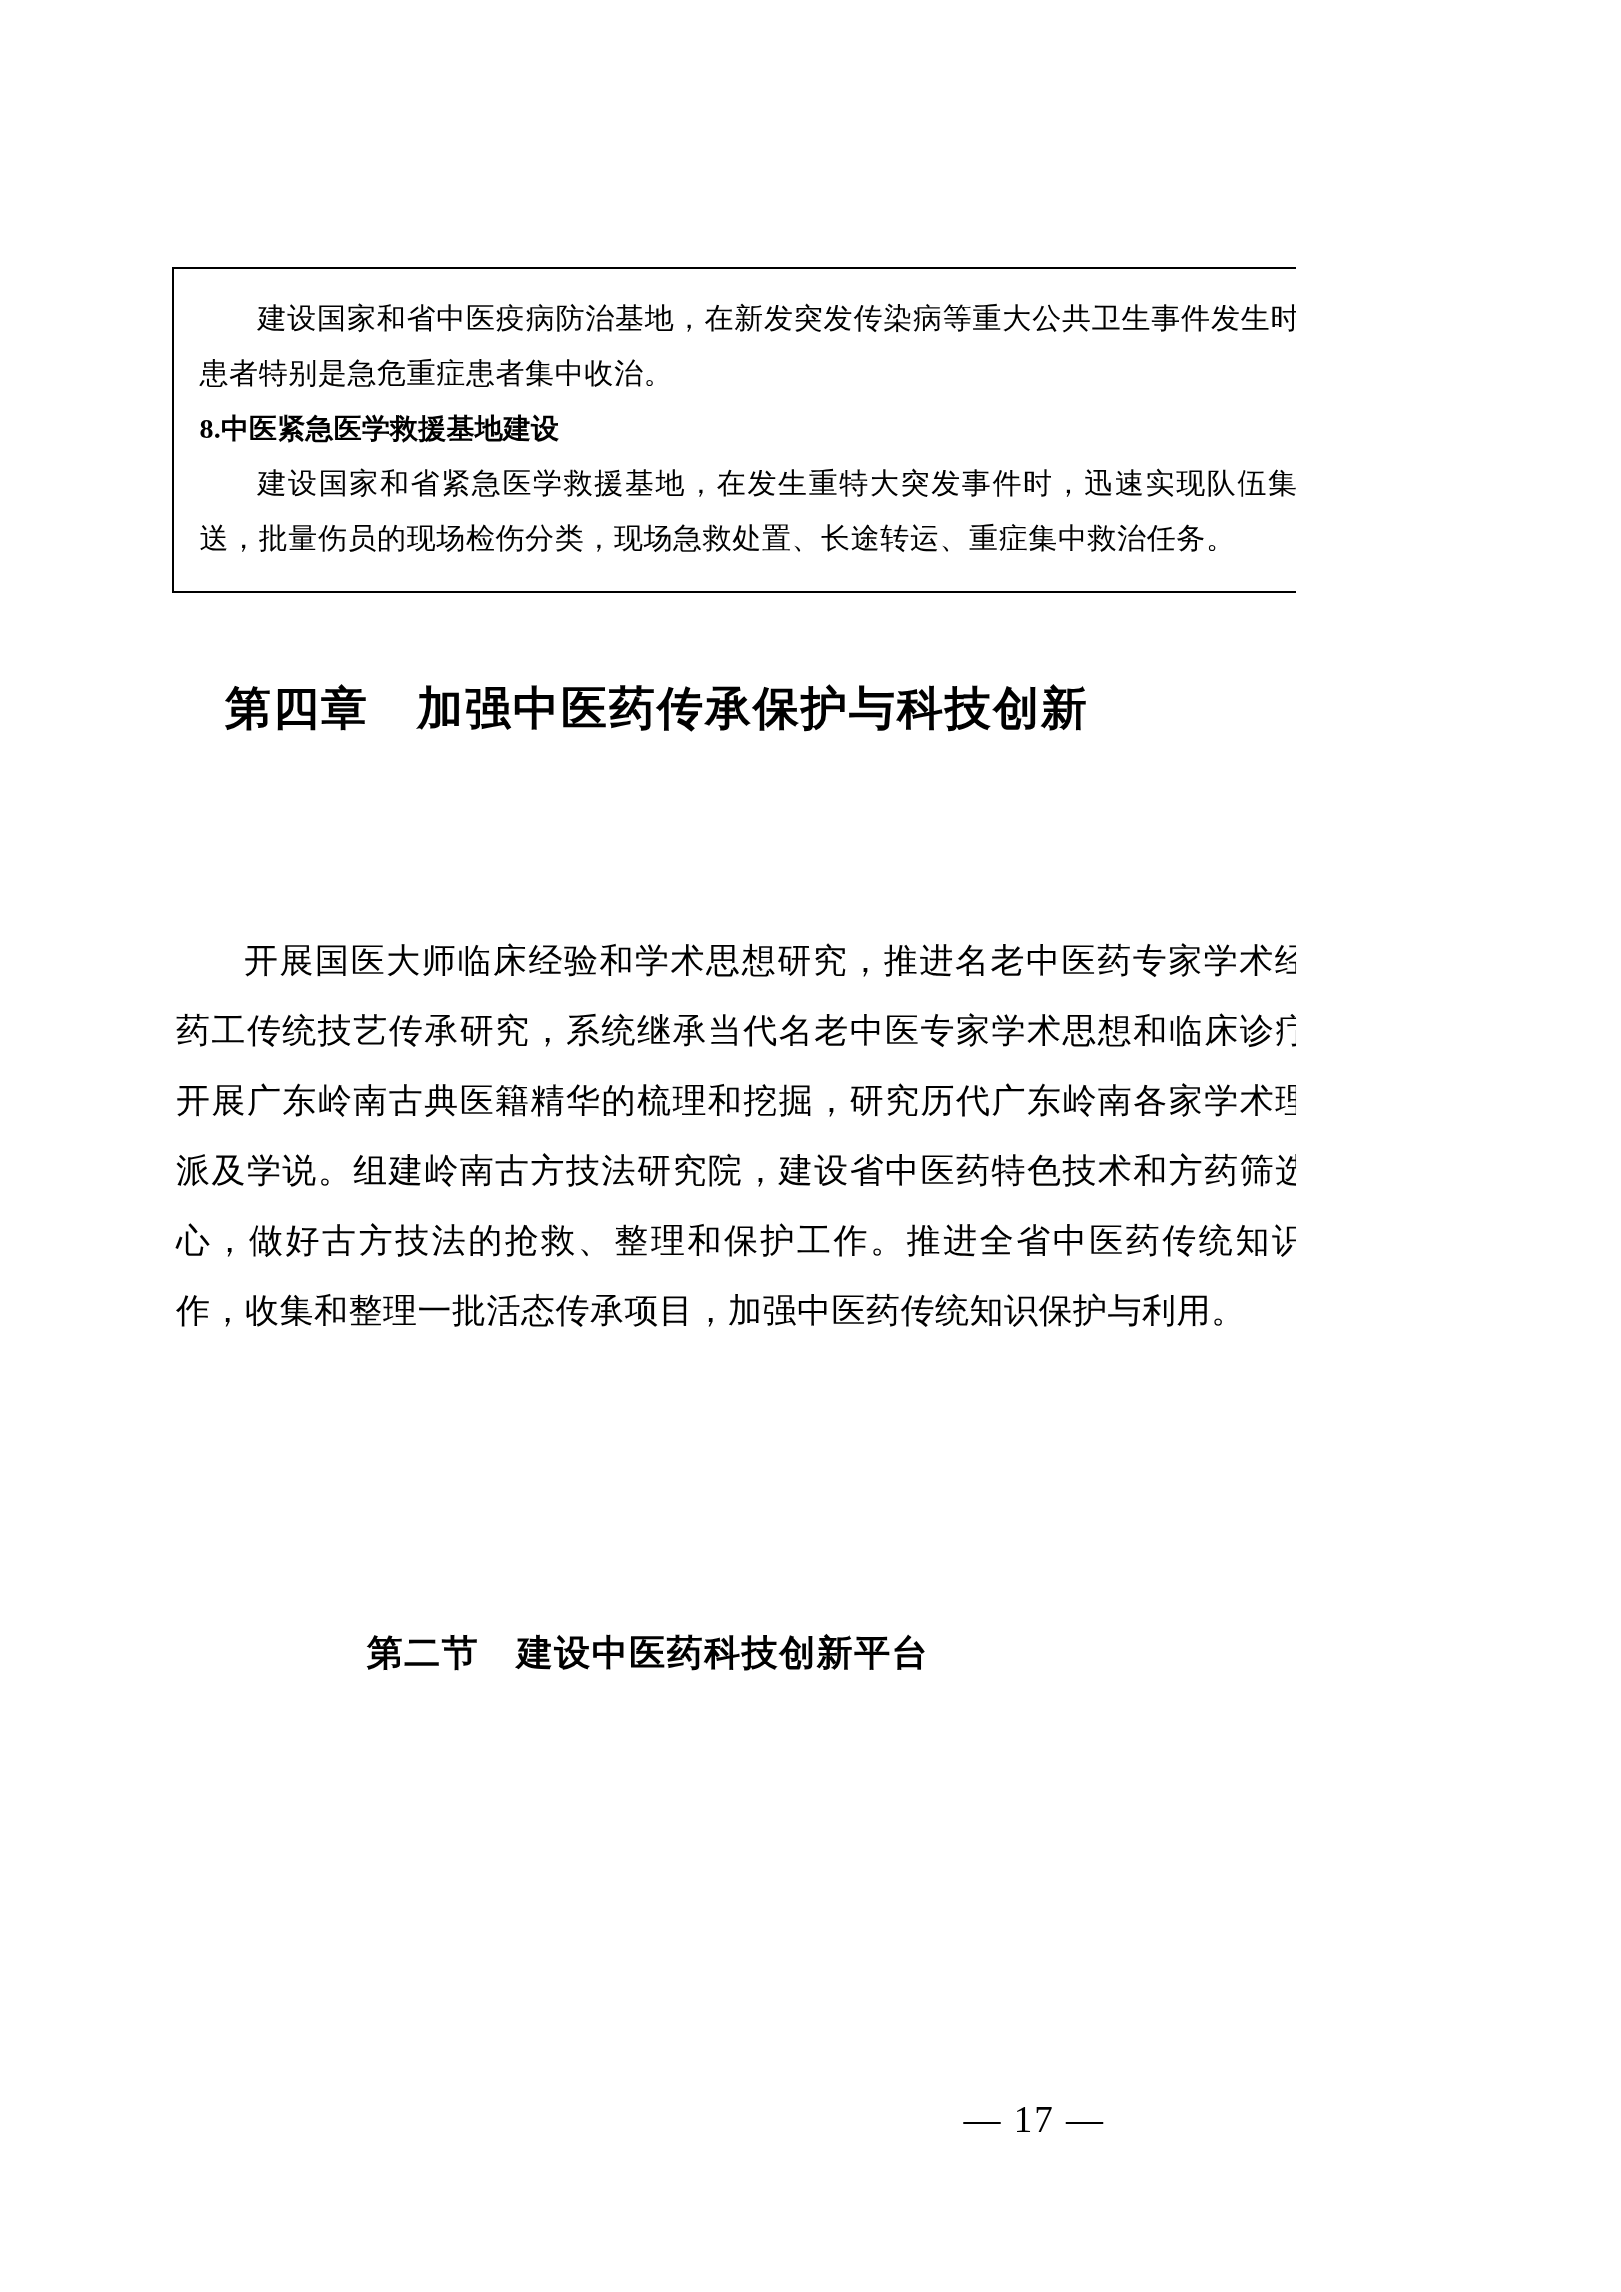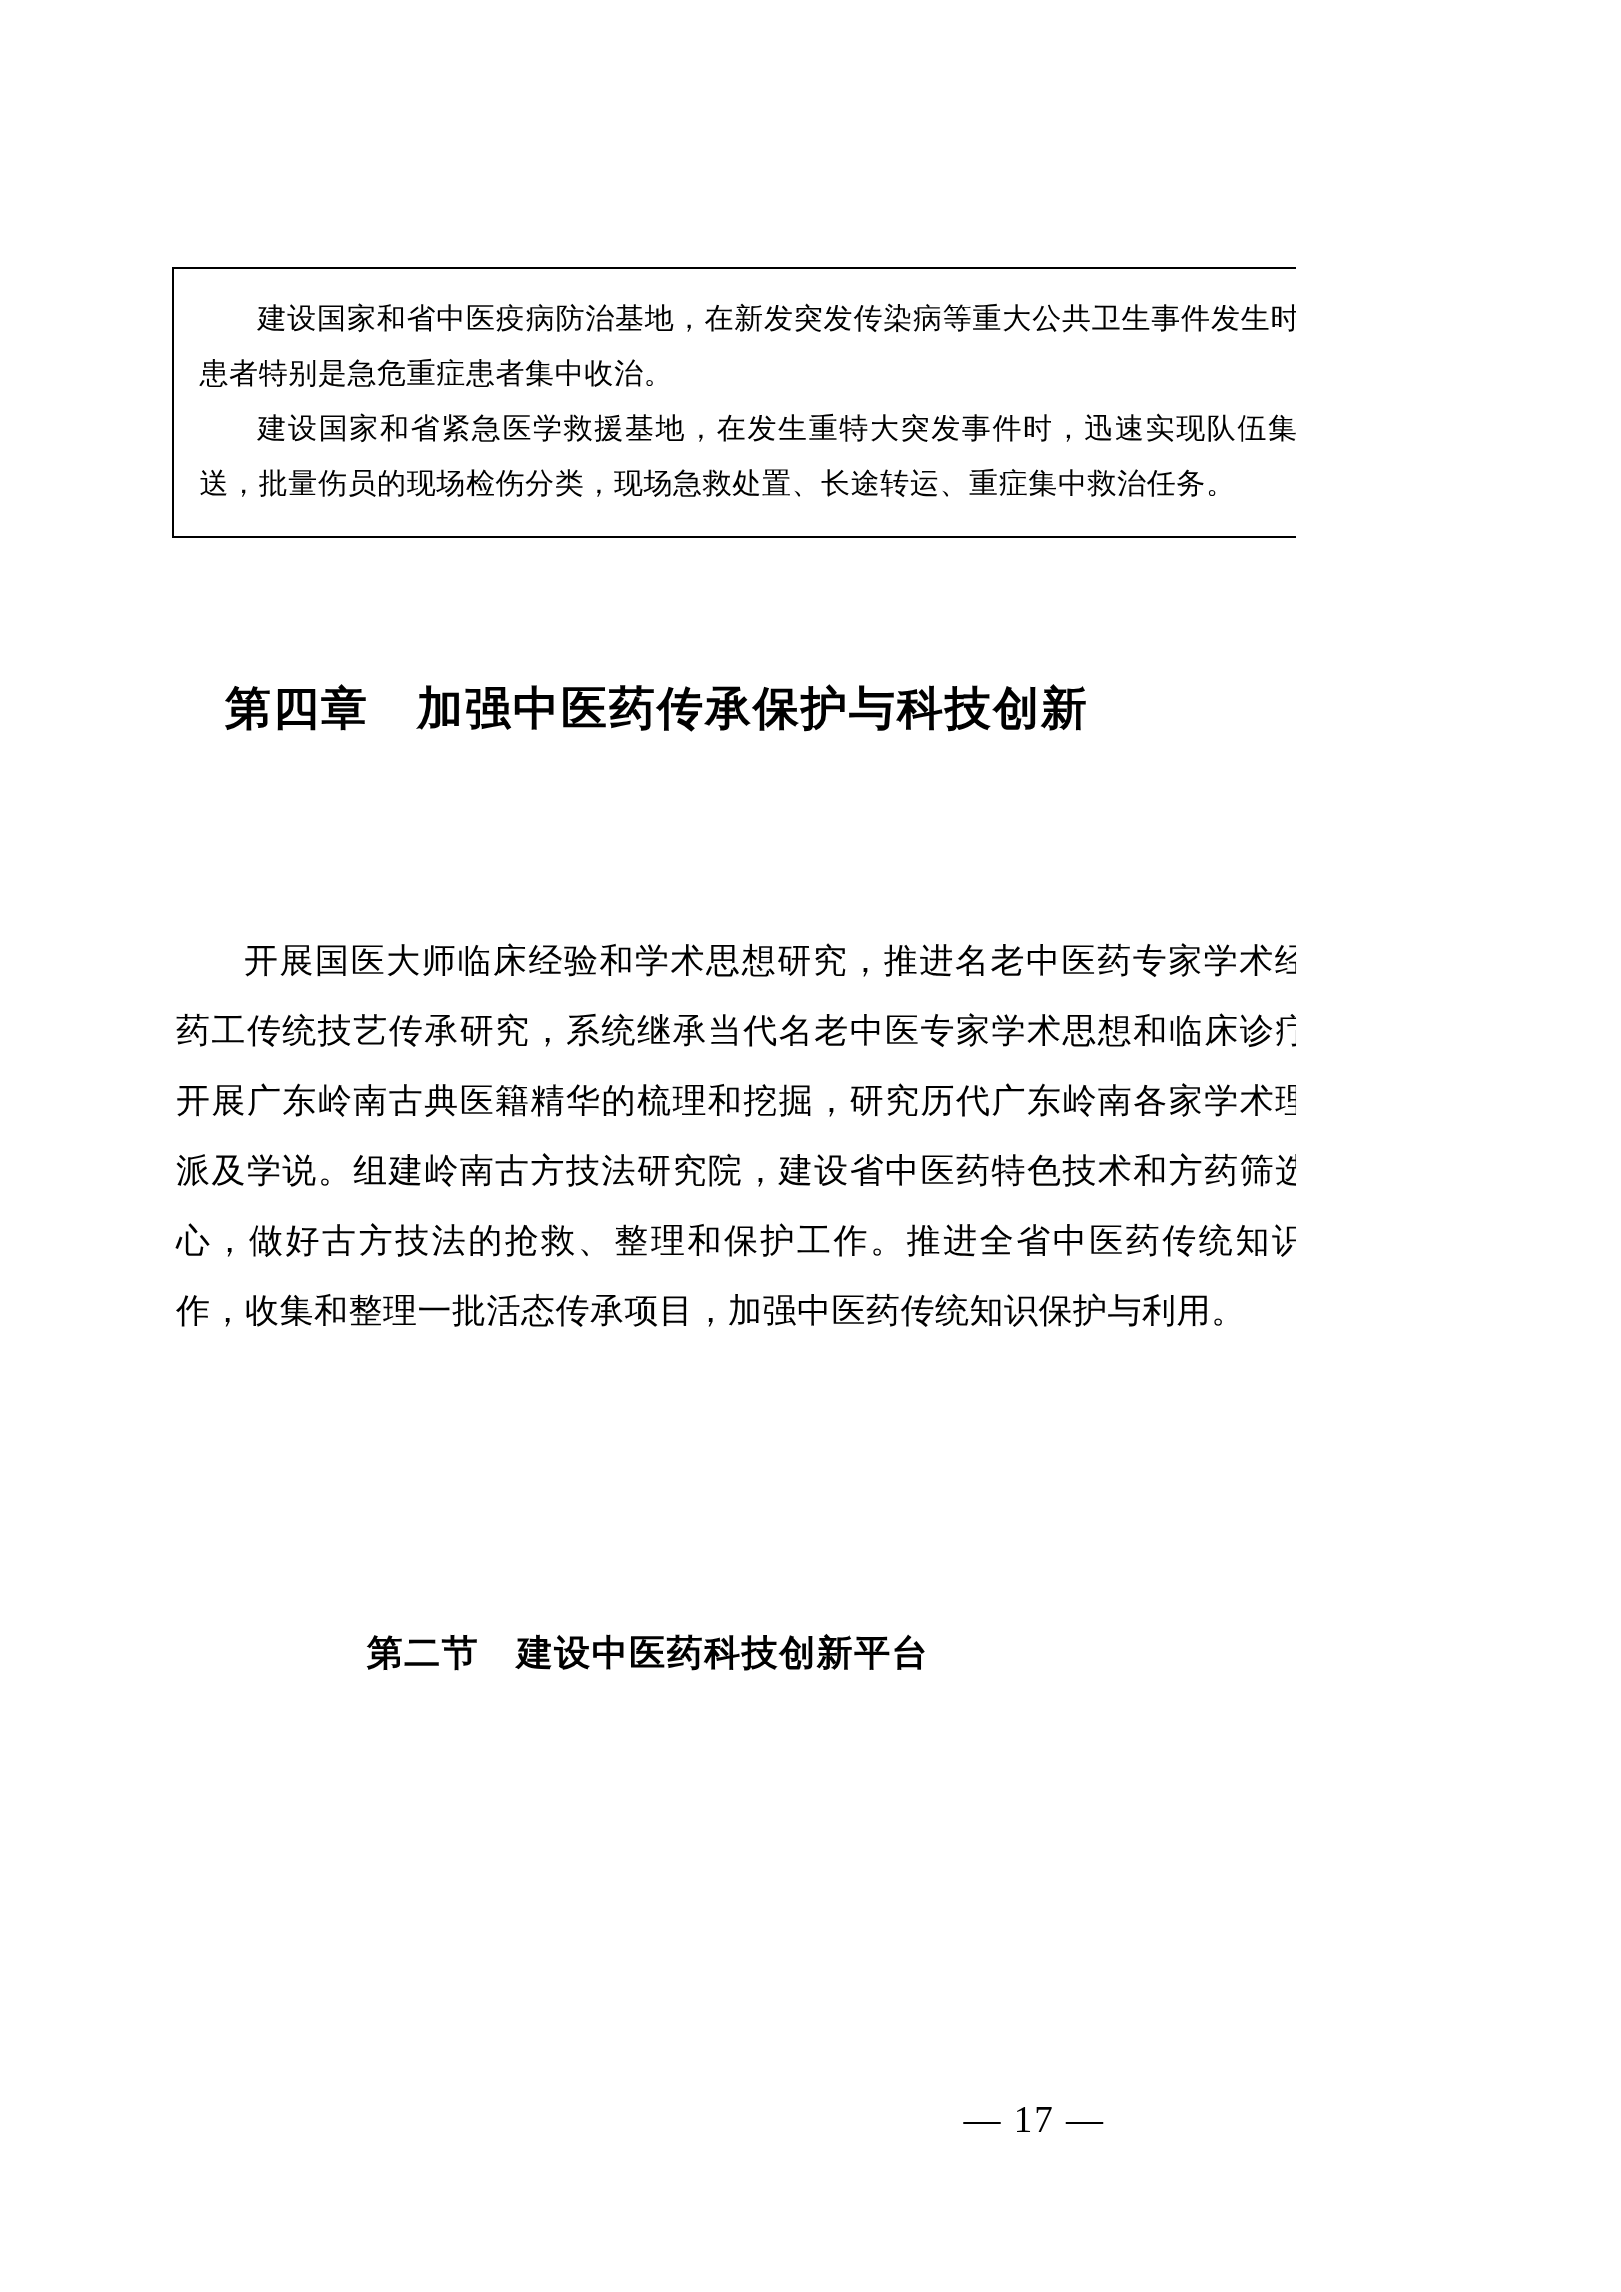--- a/index.html
+++ b/index.html
@@ -102,20 +102,21 @@
     text-align: center;
   }
 </style>
 </head>
 <body>
 
 <div class="page">
 
   <div class="callout-box">
     <p class="indent">建设国家和省中医疫病防治基地，在新发突发传染病等重大公共卫生事件发生时，承担患者特别是急危重症患者集中收治。</p>
+    <p class="subheading">8.中医紧急医学救援基地建设</p>
     <p class="indent">建设国家和省紧急医学救援基地，在发生重特大突发事件时，迅速实现队伍集结、投送，批量伤员的现场检伤分类，现场急救处置、长途转运、重症集中救治任务。</p>
   </div>
 
   <div class="chapter-title">第四章　加强中医药传承保护与科技创新</div>
 
   <div class="body-para" id="para-1">开展国医大师临床经验和学术思想研究，推进名老中医药专家学术经验、老药工传统技艺传承研究，系统继承当代名老中医专家学术思想和临床诊疗经验。开展广东岭南古典医籍精华的梳理和挖掘，研究历代广东岭南各家学术理论、流派及学说。组建岭南古方技法研究院，建设省中医药特色技术和方药筛选评价中心，做好古方技法的抢救、整理和保护工作。推进全省中医药传统知识调查工作，收集和整理一批活态传承项目，加强中医药传统知识保护与利用。</div>
 
   <div class="section-heading" id="section-2">第二节　建设中医药科技创新平台</div>
 
   <div class="page-number">— 17 —</div>

